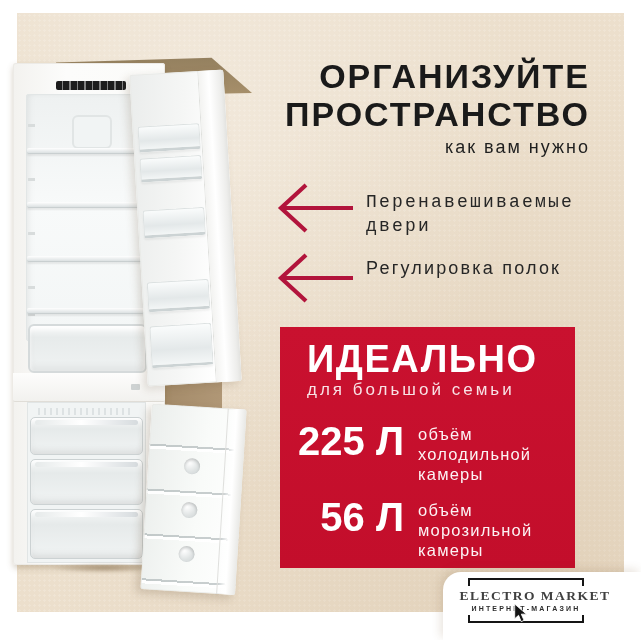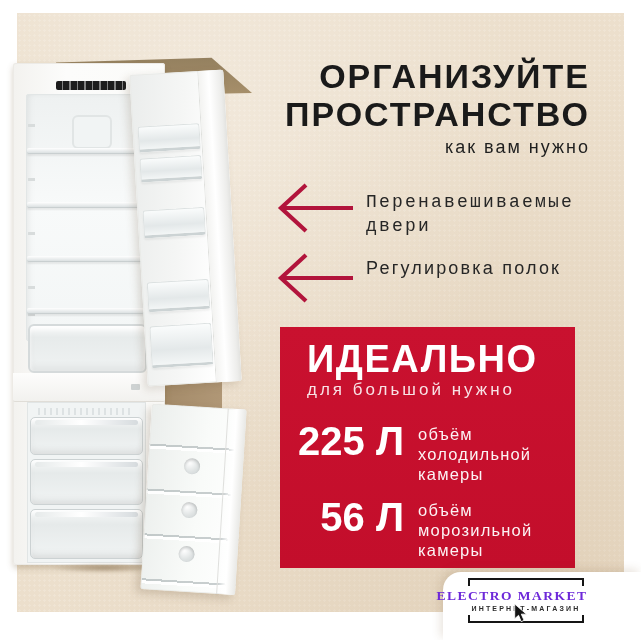--- a/index.html
+++ b/index.html
@@ -169,23 +169,23 @@
   .logo-box {
     left:443px; top:572px; width:198px; height:68px;
     background:#ffffff; border-top-left-radius:18px;
     box-shadow:-3px -3px 8px rgba(120,90,50,.15);
   }
   .bracket-top { left:468px; top:578px; width:116px; height:8px;
     border-top:2px solid #151515; border-left:2px solid #151515; border-right:2px solid #151515; }
   .bracket-bottom { left:468px; top:615px; width:116px; height:8px;
     border-bottom:2px solid #151515; border-left:2px solid #151515; border-right:2px solid #151515; }
   .logo-name {
-    left:427px; top:588px; width:170px; text-align:center;
+    left:450px; top:588px; width:170px; text-align:center;
     font-family:"Liberation Serif","DejaVu Serif",serif; font-weight:700;
-    font-size:13.5px; letter-spacing:1.5px; color:#6d28d9; white-space:nowrap;
+    font-size:13.5px; letter-spacing:1.5px; color:#404040; white-space:nowrap;
   }
   .logo-tagline {
     left:441px; top:605px; width:170px; text-align:center;
     font-size:7px; font-weight:700; letter-spacing:2.2px; color:#2c2c2c; white-space:nowrap;
   }
   .cursor-svg { left:513px; top:603px; width:16px; height:21px; }
 </style>
 </head>
 <body>
 
@@ -249,21 +249,21 @@
 <div class="abs" style="left:276px; top:250px;">
   <svg class="arrow-svg" viewBox="0 0 80 56">
     <polyline points="30,5 5,28 30,51" fill="none" stroke="#b2143c" stroke-width="4.2"></polyline>
     <line x1="5" y1="28" x2="77" y2="28" stroke="#b2143c" stroke-width="4.2"></line>
   </svg>
 </div>
 <div class="abs feature-label" style="left:366px; top:256px; width:260px;">Регулировка полок</div>
 
 <div class="abs red-box">
   <div class="title">ИДЕАЛЬНО</div>
-  <div class="subtitle">для большой нужно</div>
+  <div class="subtitle">для большой семьи</div>
   <div class="spec spec1">
     <div class="val">225 Л</div>
     <div class="desc">объём холодильной камеры</div>
   </div>
   <div class="spec spec2">
     <div class="val">56 Л</div>
     <div class="desc">объём морозильной камеры</div>
   </div>
 </div>
 

